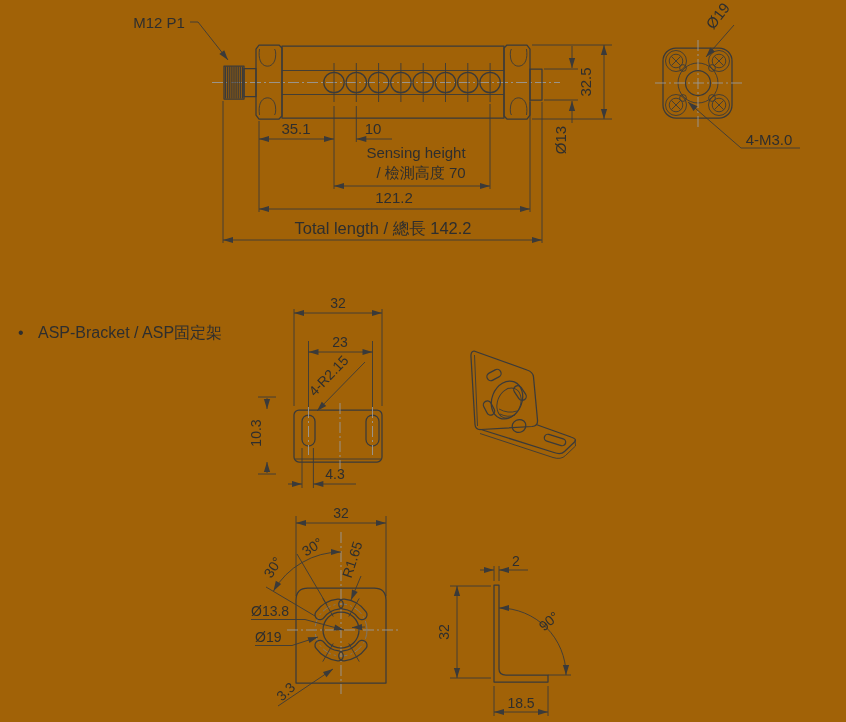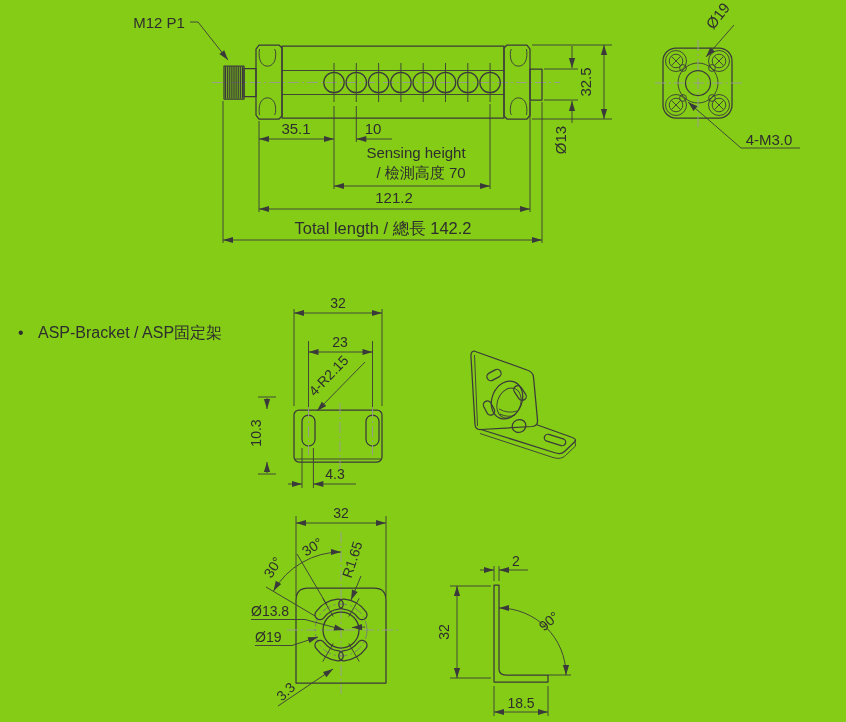--- a/index.html
+++ b/index.html
@@ -1,16 +1,16 @@
 <!DOCTYPE html>
 <html><head>
 <meta charset="utf-8">
 <style>
   html,body{margin:0;padding:0;background:#ffffff;}
-  .canvas{position:relative;width:846px;height:722px;background:#84cc16;overflow:hidden;
+  .canvas{position:relative;width:846px;height:722px;background:#a16207;overflow:hidden;
           font-family:"Liberation Sans", sans-serif;}
   svg{display:block}
   text{fill:#2e2e2e;font-family:"Liberation Sans", sans-serif;}
   .out{stroke:#3a3a3a;stroke-width:1.25;fill:none;stroke-linejoin:round;stroke-linecap:round;}
   .thin{stroke:#3a3a3a;stroke-width:0.9;fill:none;}
   .dim{stroke:#3a3a3a;stroke-width:0.9;fill:none;}
   .cl{stroke:#9a9a9a;stroke-width:0.9;fill:none;stroke-dasharray:11 3 2 3;}
   .cld{stroke:#777;stroke-width:0.9;fill:none;stroke-dasharray:9 3 2 3;}
   .t15{font-size:15px;} .t14{font-size:14px;} .t16{font-size:16px;} .t17{font-size:16.5px;}
 </style>

